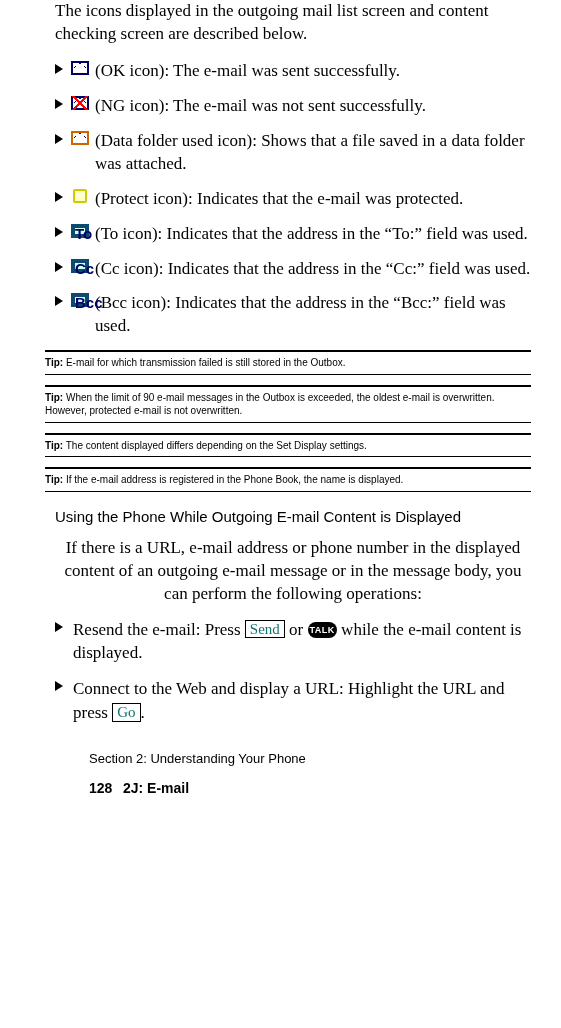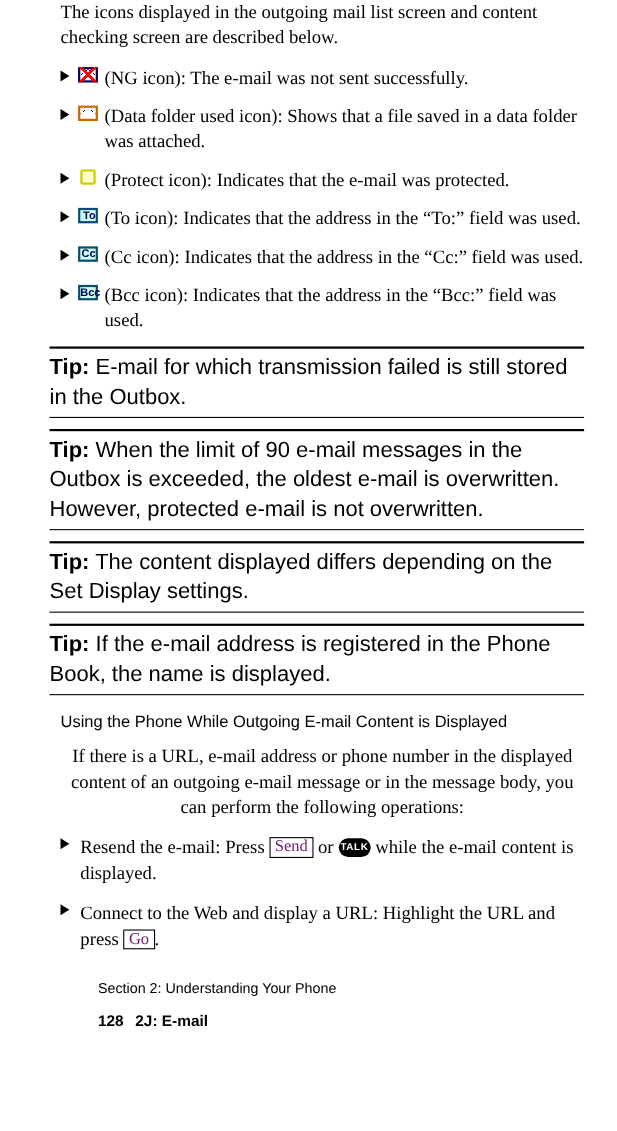--- a/index.html
+++ b/index.html
@@ -63,34 +63,34 @@
   }
   .env.data { border-color:#c60; }
   .env.nodata { border-color:#c60; }
   .protect {
     width: 14px; left: 28px;
     border: 2px solid #cc0;
     border-radius: 2px;
     background: #ffc;
   }
   .recip {
-    border: 2px solid #0c4a6e;
+    border: 4px solid #0c4a6e;
     background: #cfe;
-    font-size: 10px;
+    font-size: 15px;
     font-family: Arial, sans-serif;
     font-weight: bold;
     text-align: right;
     line-height: 11px;
     color: #006;
   }
   .tipsep { border: none; border-top: 2px solid #000; margin: 8px 0 4px 0; }
   .tipsep.thin { border-top: 1px solid #000; margin: 4px 0 10px 0; }
   .tip {
     font-family: Arial, Helvetica, sans-serif;
-    font-size: 20px;
+    font-size: 10px;
     line-height: 1.35;
     margin: 0 0 0 0;
   }
   .tip b { font-weight: bold; }
   .subhead {
     font-family: Arial, Helvetica, sans-serif;
     font-weight: normal;
     font-size: 15px;
     margin: 16px 0 12px 10px;
   }
@@ -109,21 +109,21 @@
     padding-left: 28px;
     margin-bottom: 12px;
     line-height: 1.4;
   }
   ul.ops .tri { left: 10px; }
   .btn {
     display: inline-block;
     border: 1px solid #000;
     padding: 0 4px;
     font-size: 15px;
-    color: #701a75;
+    color: #0f766e;
     line-height: 1.1;
     vertical-align: 1px;
   }
   .pill {
     display: inline-block;
     background: #000;
     color: #fff;
     font-family: Arial, sans-serif;
     font-size: 9px;
     font-weight: bold;
@@ -145,20 +145,25 @@
 </head>
 <body>
 
 <div class="page">
 
   <p class="intro">The icons displayed in the outgoing mail list screen and content checking screen are described below.</p>
 
   <ul class="icons">
     <li>
       <span class="tri"></span>
+      <span class="ico env"></span>
+      <span>(OK icon): The e-mail was sent successfully.</span>
+    </li>
+    <li>
+      <span class="tri"></span>
       <span class="ico env ng"></span>
       <span>(NG icon): The e-mail was not sent successfully.</span>
     </li>
     <li>
       <span class="tri"></span>
       <span class="ico env data"></span>
       <span>(Data folder used icon): Shows that a file saved in a data folder was attached.</span>
     </li>
     <li>
       <span class="tri"></span>

